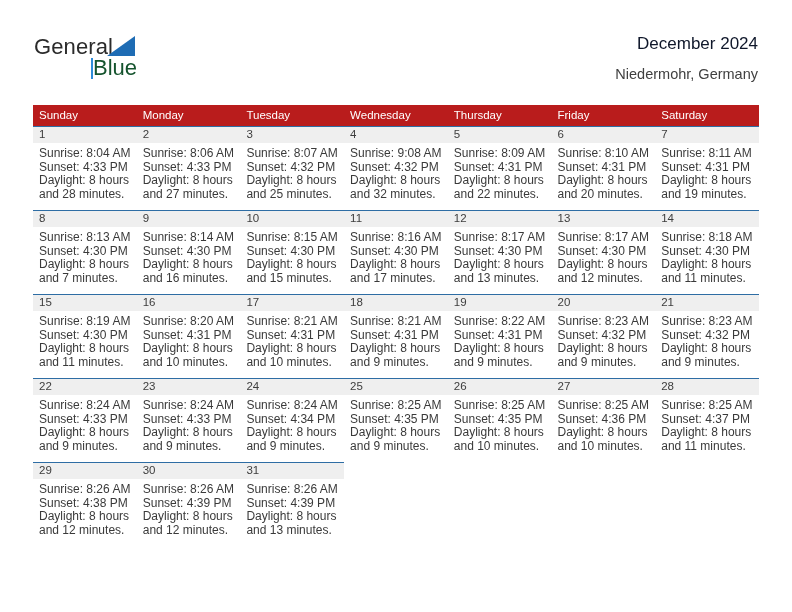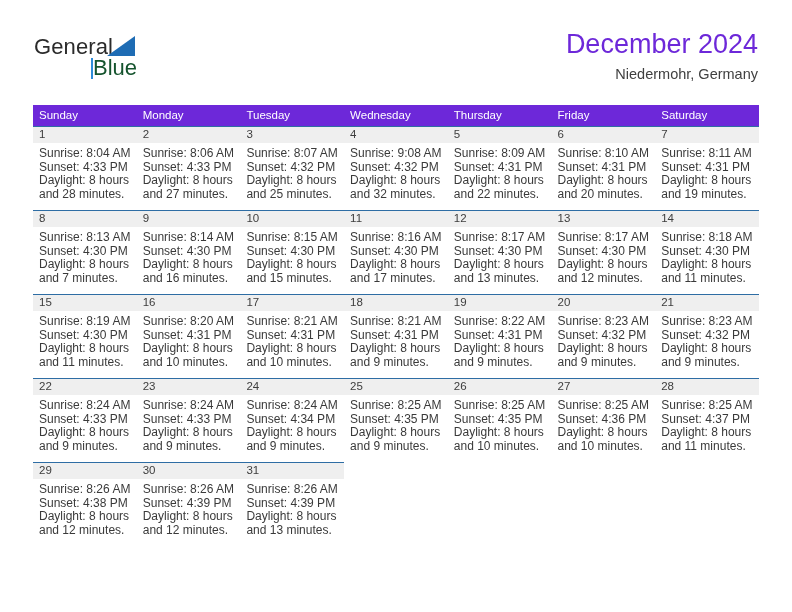--- a/index.html
+++ b/index.html
@@ -71,22 +71,22 @@
     background: #2e8bd8;
   }
 
   .title-block {
     position: absolute;
     right: 0;
     top: 0;
     text-align: right;
   }
   .month-title {
-    font-size: 27px;
-    color: #6d28d9;
+    font-size: 17px;
+    color: #0f172a;
     line-height: 32px;
     white-space: nowrap;
   }
   .location {
     font-size: 14.5px;
     color: #404040;
     line-height: 20px;
     margin-top: 4px;
     white-space: nowrap;
   }
@@ -94,21 +94,21 @@
   
   .calendar {
     position: absolute;
     left: 33px;
     top: 105px;
     width: 726px;
     border-collapse: collapse;
     table-layout: fixed;
   }
   .calendar th {
-    background: #6d28d9;
+    background: #b91c1c;
     color: #ffffff;
     font-size: 11.5px;
     font-weight: normal;
     text-align: left;
     padding: 4px 0 5px 6px;
     height: 12px;
     border: none;
   }
   .calendar td {
     vertical-align: top;

